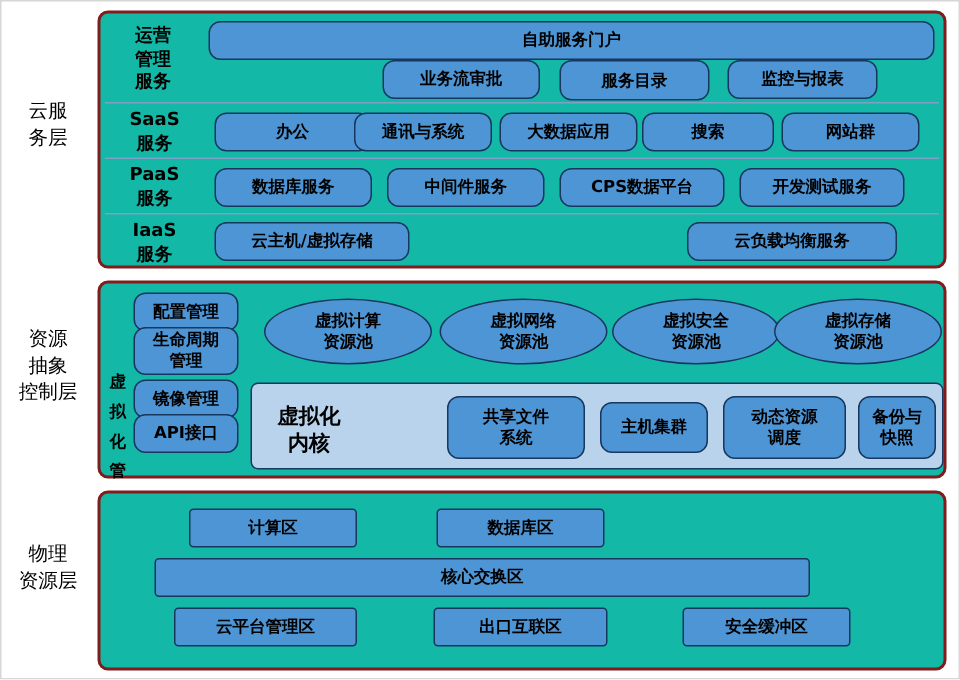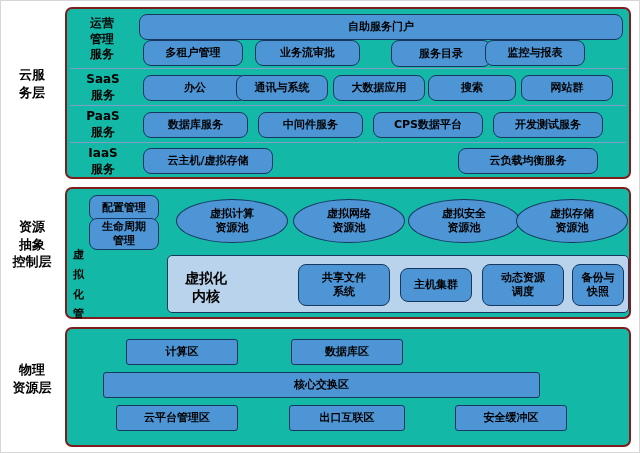--- a/index.html
+++ b/index.html
@@ -1,20 +1,20 @@
 <!DOCTYPE html>
 <html><head>
 <meta charset="utf-8">
 <style>
   html,body{margin:0;padding:0;background:#ffffff;}
   .canvas{position:relative;width:640px;height:453px;background:#ffffff;
           font-family:"DejaVu Sans","Liberation Sans",sans-serif;overflow:hidden;
           border:1px solid #d6d6d6;box-sizing:border-box;}
   .section{position:absolute;background:#14b8a6;border:2px solid #7f1d1d;border-radius:7px;box-sizing:border-box;}
-  .side-label{position:absolute;left:2px;width:58px;text-align:center;font-weight:bold;font-size:13px;
+  .side-label{position:absolute;left:2px;width:58px;text-align:center;font-weight:normal;font-size:13px;
               color:#000;white-space:pre-line;line-height:1.35;}
   .row-label{position:absolute;font-weight:bold;font-size:12px;color:#000;white-space:pre-line;
              text-align:center;line-height:1.3;}
   .btn{position:absolute;background:#4e95d5;border:1.5px solid #17375e;border-radius:8px;color:#000;
        font-weight:bold;font-size:11px;display:flex;align-items:center;justify-content:center;
        text-align:center;white-space:pre-line;line-height:1.25;box-sizing:border-box;padding:12px 2px;}
   .sq{border-radius:3px;}
   .ellipse{border-radius:50%;}
   .divider{position:absolute;left:3px;right:3px;height:1px;background:#7f9fc6;}
   .vlabel{position:absolute;width:13px;font-weight:bold;font-size:11px;line-height:1.8;
@@ -36,23 +36,22 @@
 
   <div class="section" style="left:64px;top:6px;width:566px;height:172px">
     <div class="divider" style="top:59px"></div>
     <div class="divider" style="top:96px"></div>
     <div class="divider" style="top:133px"></div>
 
     <div class="row-label" style="left:6px;top:7px;width:58px">运营
 管理
 服务</div>
     <div class="btn" style="left:72px;top:5px;width:484px;height:21px">自助服务门户</div>
-    <div class="btn" style="left:76px;top:31px;width:100px;height:21px">多租户管理</div>
     <div class="btn" style="left:188px;top:31px;width:105px;height:21px">业务流审批</div>
-    <div class="btn" style="left:324px;top:31px;width:100px;height:27px">服务目录</div>
+    <div class="btn" style="left:306px;top:31px;width:100px;height:27px">服务目录</div>
     <div class="btn" style="left:418px;top:31px;width:100px;height:21px">监控与报表</div>
 
     <div class="row-label" style="left:8px;top:63px;width:56px">SaaS
 服务</div>
     <div class="btn" style="left:76px;top:66px;width:104px;height:21px">办公</div>
     <div class="btn" style="left:169px;top:66px;width:92px;height:21px">通讯与系统</div>
     <div class="btn" style="left:266px;top:66px;width:92px;height:21px">大数据应用</div>
     <div class="btn" style="left:361px;top:66px;width:88px;height:21px">搜索</div>
     <div class="btn" style="left:454px;top:66px;width:92px;height:21px">网站群</div>
 
@@ -68,20 +67,22 @@
     <div class="btn" style="left:76px;top:139px;width:130px;height:21px">云主机/虚拟存储</div>
     <div class="btn" style="left:391px;top:139px;width:140px;height:21px">云负载均衡服务</div>
   </div>
 
   <div class="section" style="left:64px;top:186px;width:566px;height:132px">
     <div class="vlabel" style="left:5px;top:8px">虚拟化管理</div>
 
     <div class="btn" style="left:22px;top:6px;width:70px;height:20px">配置管理</div>
     <div class="btn" style="left:22px;top:29px;width:70px;height:32px">生命周期
 管理</div>
+    <div class="btn" style="left:22px;top:64px;width:70px;height:20px">镜像管理</div>
+    <div class="btn" style="left:22px;top:87px;width:70px;height:20px">API接口</div>
 
     <div class="btn ellipse" style="left:109px;top:10px;width:112px;height:44px">虚拟计算
 资源池</div>
     <div class="btn ellipse" style="left:226px;top:10px;width:112px;height:44px">虚拟网络
 资源池</div>
     <div class="btn ellipse" style="left:341px;top:10px;width:112px;height:44px">虚拟安全
 资源池</div>
     <div class="btn ellipse" style="left:449px;top:10px;width:112px;height:44px">虚拟存储
 资源池</div>
 

